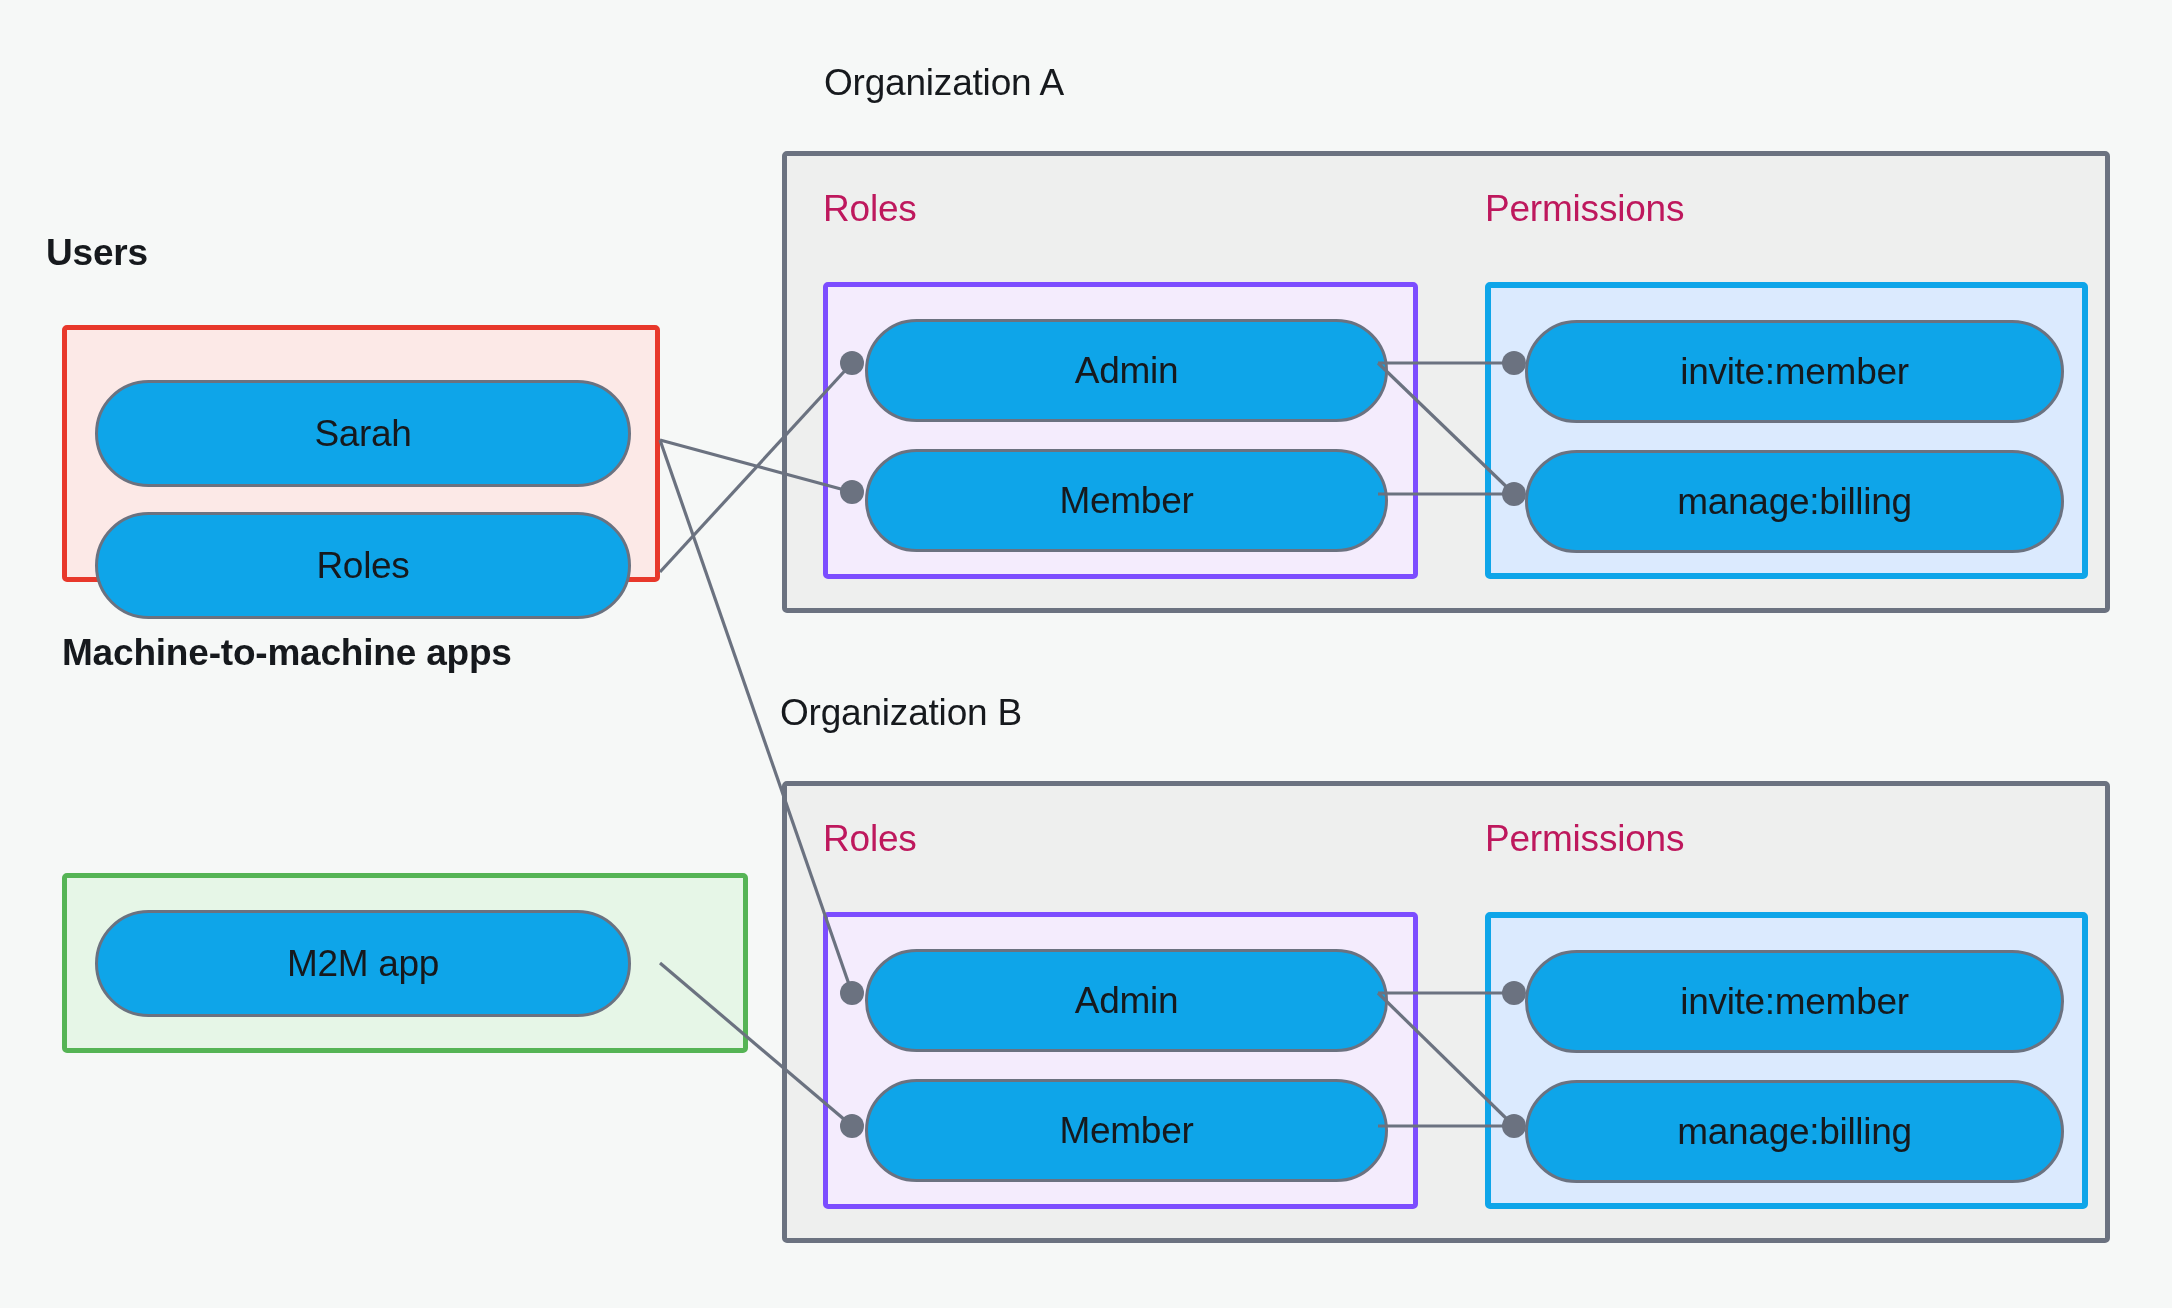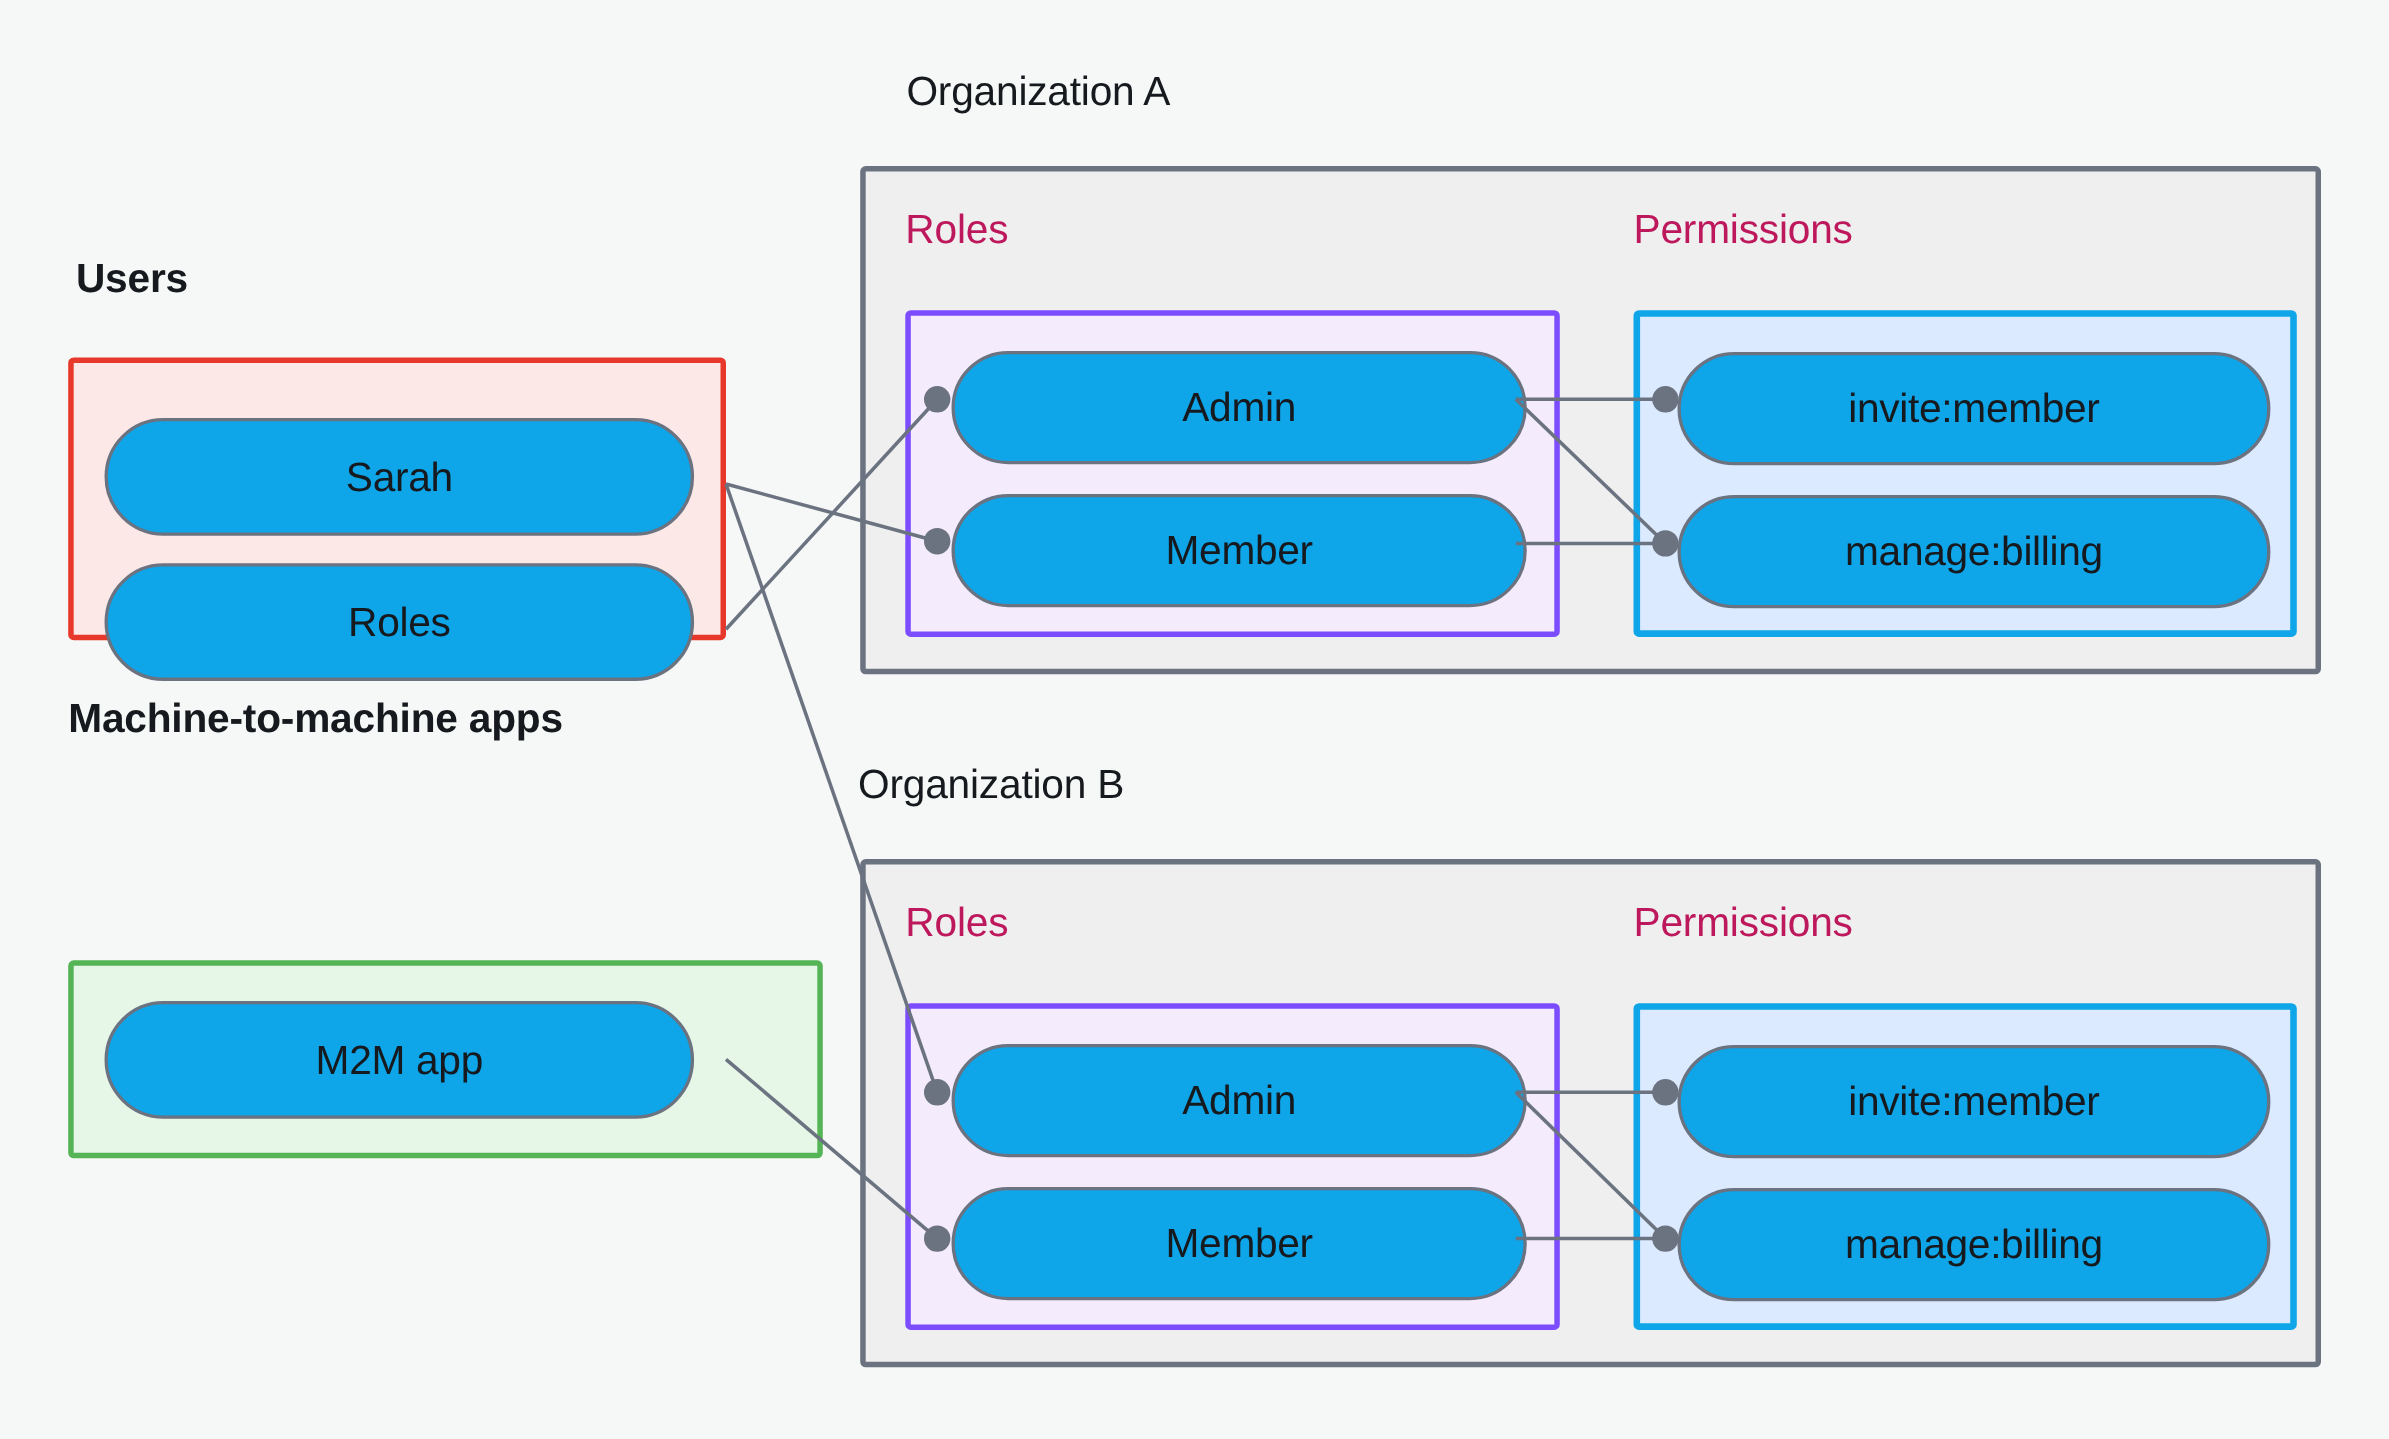--- a/index.html
+++ b/index.html
@@ -138,21 +138,21 @@
     <circle class="edge-dot" cx="852" cy="363" r="12"></circle>
     <circle class="edge-dot" cx="852" cy="492" r="12"></circle>
     <circle class="edge-dot" cx="1514" cy="363" r="12"></circle>
     <circle class="edge-dot" cx="1514" cy="494" r="12"></circle>
     <circle class="edge-dot" cx="852" cy="993" r="12"></circle>
     <circle class="edge-dot" cx="852" cy="1126" r="12"></circle>
     <circle class="edge-dot" cx="1514" cy="993" r="12"></circle>
     <circle class="edge-dot" cx="1514" cy="1126" r="12"></circle>
   </svg>
 
-  <div class="group-label" style="left:69px; top:232px;">Users</div>
+  <div class="group-label" style="left:46px; top:232px;">Users</div>
 
   <div class="box box-users" style="left:62px; top:325px; width:598px; height:257px;">
     <div class="pill" style="left:28px; top:50px; width:536px; height:107px;">Sarah</div>
     <div class="pill" style="left:28px; top:182px; width:536px; height:107px;">Roles</div>
   </div>
 
   <div class="group-label" style="left:62px; top:632px;">Machine-to-machine apps</div>
 
   <div class="box box-m2m" style="left:62px; top:873px; width:686px; height:180px;">
     <div class="pill" style="left:28px; top:32px; width:536px; height:107px;">M2M app</div>

